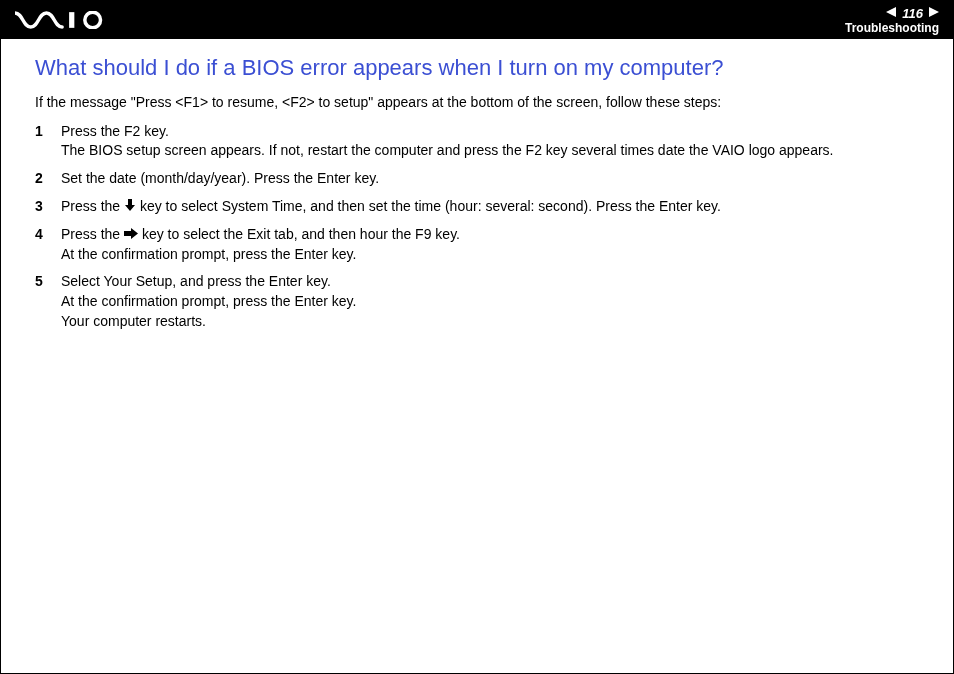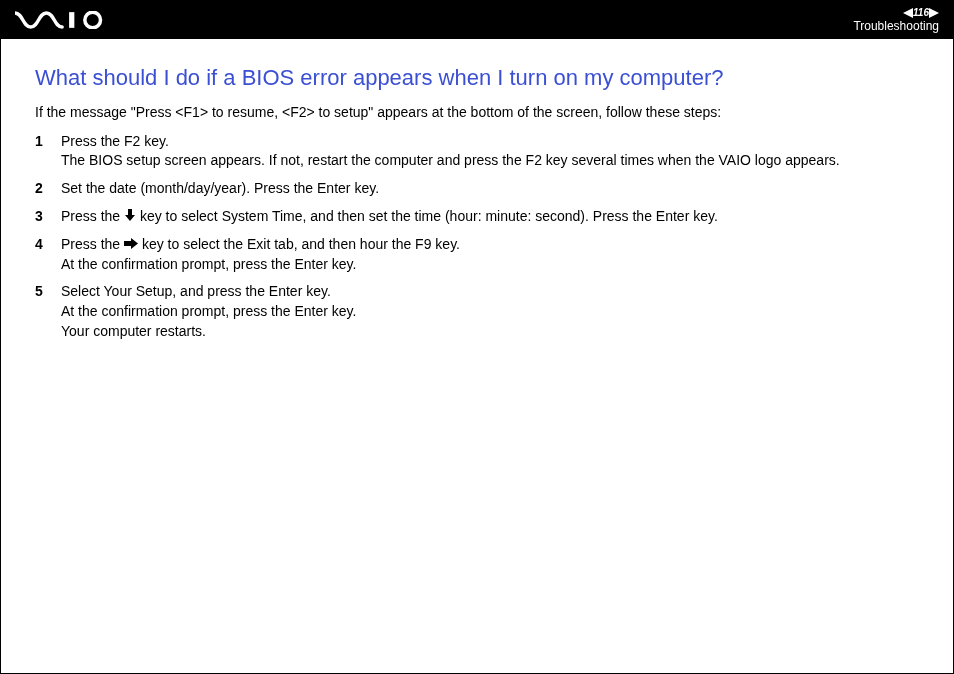--- a/index.html
+++ b/index.html
@@ -1,26 +1,26 @@
 <!DOCTYPE html>
 <html><head>
 <meta charset="utf-8">
 <style>
   html,body{margin:0;padding:0;font-family:Arial,Helvetica,sans-serif;background:#fff;color:#000;width:954px}
   .page{width:954px;height:674px;position:relative;border:1px solid #000;box-sizing:border-box}
   .header{background:#000;color:#fff;height:38px;display:flex;align-items:center;justify-content:space-between;padding:0 14px}
   .logo{display:flex;align-items:center;gap:0}
   .logo svg{height:18px;width:auto;display:block}
   .hdr-right{display:flex;flex-direction:column;align-items:flex-end;line-height:1}
-  .page-nav{display:flex;align-items:center;font-size:10px;font-style:italic;font-weight:bold}
+  .page-nav{display:flex;align-items:flex-start;gap:6px;font-size:13px;font-style:italic;font-weight:bold}
   .arrow-left,.arrow-right{width:0;height:0;border-top:5px solid transparent;border-bottom:5px solid transparent}
   .arrow-left{border-right:10px solid #fff}
   .arrow-right{border-left:10px solid #fff}
-  .section-label{font-size:12px;font-weight:normal;margin-top:2px}
-  .content{padding:26px 34px 0 34px}
+  .section-label{font-size:12px;font-weight:bold;margin-top:2px}
+  .content{padding:16px 34px 0 34px}
   h1{color:#3b4fd3;font-weight:400;font-size:22px;margin:0 0 12px 0}
   .intro,.outro{font-size:14px;line-height:1.35;margin:0 0 10px 0}
   ol{list-style:none;margin:0 0 10px 0;padding:0}
   ol li{display:flex;align-items:flex-start;font-size:14px;line-height:1.4;margin-bottom:8px}
   .num{font-weight:bold;width:26px;flex-shrink:0}
   .step-body{flex:1}
   .b{font-weight:normal}
   .inline-icon{display:inline-block;vertical-align:middle}
   .link{color:#3b4fd3;font-weight:bold}
 </style>
@@ -48,35 +48,35 @@
 
   <div class="content">
     <h1>What should I do if a BIOS error appears when I turn on my computer?</h1>
     <p class="intro">If the message "Press &lt;F1&gt; to resume, &lt;F2&gt; to setup" appears at the bottom of the screen, follow these steps:</p>
 
     <ol>
       <li>
         <span class="num">1</span>
         <span class="step-body">
           <span>Press the </span><span class="b">F2</span><span> key.</span><br>
-          <span>The BIOS setup screen appears. If not, restart the computer and press the </span><span class="b">F2</span><span> key several times when the VAIO logo appears.</span>
+          <span>The BIOS setup screen appears. If not, restart the computer and press the </span><span class="b">F2</span><span> key several times date the VAIO logo appears.</span>
         </span>
       </li>
       <li>
         <span class="num">2</span>
         <span class="step-body">
           <span>Set the date (month/day/year). Press the </span><span class="b">Enter</span><span> key.</span>
         </span>
       </li>
       <li>
         <span class="num">3</span>
         <span class="step-body">
           <span>Press the </span><span class="inline-icon"><svg width="12" height="12" viewBox="0 0 12 12">
                 <path d="M4 0h4v6h3L6 12 1 6h3z" fill="#000"></path>
-              </svg></span><span> key to select </span><span class="b">System Time</span><span>, and then set the time (hour: minute: second). Press the </span><span class="b">Enter</span><span> key.</span>
+              </svg></span><span> key to select </span><span class="b">System Time</span><span>, and then set the time (hour: several: second). Press the </span><span class="b">Enter</span><span> key.</span>
         </span>
       </li>
       <li>
         <span class="num">4</span>
         <span class="step-body">
           <span>Press the </span><span class="inline-icon"><svg width="14" height="11" viewBox="0 0 14 11">
                 <path d="M0 3h7V0l7 5.5L7 11V8H0z" fill="#000"></path>
               </svg></span><span> key to select the </span><span class="b">Exit</span><span> tab, and then hour the </span><span class="b">F9</span><span> key.</span><br>
           <span>At the confirmation prompt, press the </span><span class="b">Enter</span><span> key.</span>
         </span>

